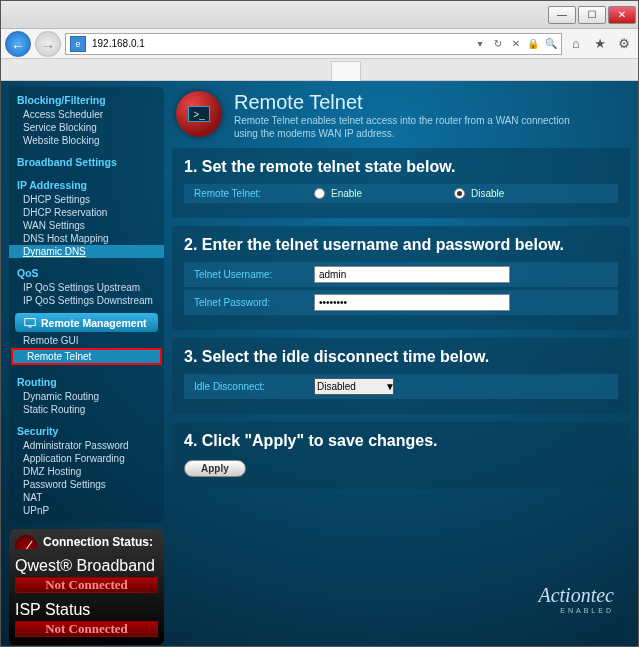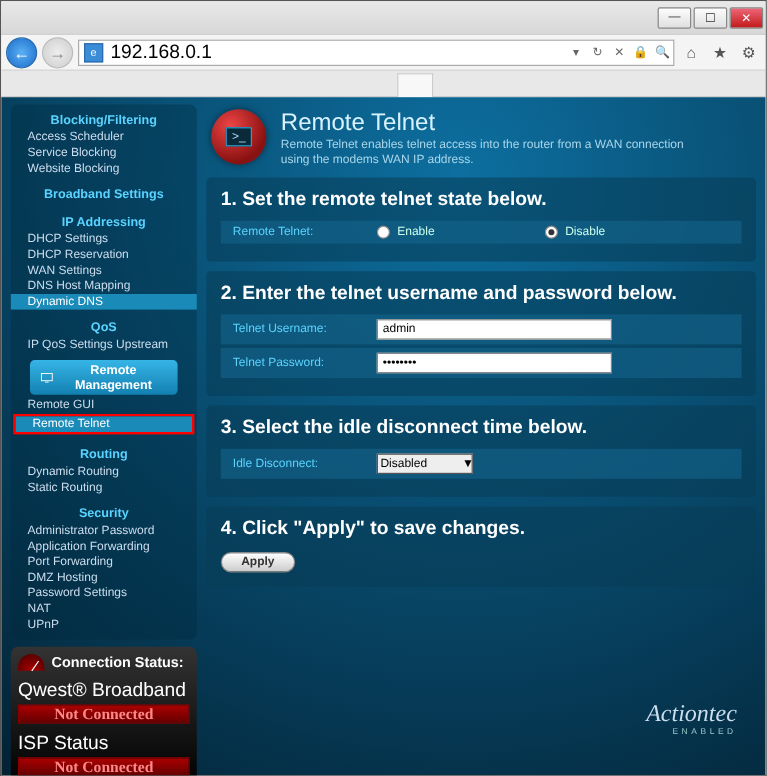--- a/index.html
+++ b/index.html
@@ -6,34 +6,34 @@
   body { font-family: Arial, sans-serif; background: #fff; width: 639px; height: 647px; overflow: hidden; border: 1px solid #555; }
   
   .win-titlebar { height: 28px; background: linear-gradient(#e8e8e8,#d8d8d8); display:flex; justify-content:flex-end; align-items:center; padding:0 2px; border-bottom:1px solid #bbb;}
   .win-btn { width: 28px; height: 18px; margin-left: 2px; border: 1px solid #888; border-radius: 2px; background: linear-gradient(#fdfdfd,#e0e0e0); font-size: 10px; display:flex; align-items:center; justify-content:center; color:#333; cursor:pointer;}
   .win-btn.close { background: linear-gradient(#e67,#c21a1a); color:#fff; }
   .toolbar { height: 30px; display:flex; align-items:center; padding: 2px 4px; gap:4px; background:#f4f4f4; border-bottom:1px solid #ccc;}
   .nav-btn { width:26px; height:26px; border-radius:50%; background: radial-gradient(#5ab0f5,#1a6bc7); display:flex; align-items:center; justify-content:center; color:#fff; font-size:14px; cursor:pointer; border:1px solid #2a6aaa;}
   .nav-btn.fwd { background: radial-gradient(#eee,#ccc); color:#888; border-color:#bbb;}
   .addr-wrap { flex:1; display:flex; align-items:center; border:1px solid #aaa; height:22px; background:#fff;}
   .addr-icon { width:16px; height:16px; margin:0 4px; background:#3a8cd6; border:1px solid #2a6aaa; font-size:9px; color:#fff; display:flex; align-items:center; justify-content:center;}
-  .addr-input { flex:1; border:none; outline:none; font-size:16px; padding:0 2px;}
+  .addr-input { flex:1; border:none; outline:none; font-size:10px; padding:0 2px;}
   .addr-ctl { width:18px; height:20px; display:flex; align-items:center; justify-content:center; color:#666; font-size:10px;}
   .tool-icon { width:20px; height:20px; display:flex; align-items:center; justify-content:center; color:#555; font-size:13px; cursor:pointer;}
   .tabstrip { height:22px; background:#e8e8e8; border-bottom:1px solid #ccc; position:relative;}
   .tabstrip .blank-tab { position:absolute; left:330px; top:2px; width:30px; height:20px; background:#f8f8f8; border:1px solid #ccc; border-bottom:none;}
   
   .page { background: radial-gradient(circle at 60% 12%, #0d6fa0 0%, #063a56 70%, #032234 100%); height: 565px; padding: 6px 8px 8px 8px; display:flex; gap:8px; position:relative;}
   .sidebar { width: 155px; display:flex; flex-direction:column; gap:6px;}
   .nav-card { background: rgba(0,40,60,0.35); border-radius:6px; padding:4px 0 6px 0; font-size:10px; color:#b8e0f0;}
-  .sec-head { font-weight:bold; color:#59d3ff; padding:3px 8px 2px 8px; font-size:10.5px;text-align:center;}
-  .sec-head.active-remote { background: linear-gradient(#36b4e6,#1280b0); color:#fff; border-radius:4px; margin:2px 16px; display:flex; align-items:center; gap:4px;}
+  .sec-head { font-weight:bold; color:#59d3ff; padding:3px 8px 2px 8px; font-size:10.5px;}
+  .sec-head.active-remote { background: linear-gradient(#36b4e6,#1280b0); color:#fff; border-radius:4px; margin:2px 6px; display:flex; align-items:center; gap:4px;}
   .sec-sub { padding:1px 8px 1px 14px; color:#cde; cursor:pointer; font-size:10px;}
   .sec-sub.sel { background:#1a8ab8; color:#fff;}
-  .sec-sub.sel-dns { background:#1a8ab8; color:#fff;}
+  .sec-sub.sel-dns { background:#1a8ab8; color:#fff;text-decoration:underline;}
   .redbox { border:2px solid #f00; margin:1px 2px; padding:0;}
   .redbox .sec-sub { padding-left:14px;}
   .status-card { background: linear-gradient(#333,#000); border-radius:6px; padding:6px 6px 8px 6px; color:#fff;}
   .status-head { font-weight:bold; font-size:12px; display:flex; align-items:center; gap:6px;}
   .gauge { width:22px; height:14px; background: radial-gradient(circle at 50% 100%, #a00, #400); border-radius: 14px 14px 0 0; position:relative;}
   .gauge::after { content:''; position:absolute; left:50%; bottom:0; width:1px; height:10px; background:#fff; transform-origin:bottom; transform:rotate(35deg);}
   .st-label { font-size:16px; margin-top:8px;}
   .st-bar { background: linear-gradient(#a00,#600); height:16px; margin-top:2px; display:flex; align-items:center; justify-content:center; font-size:13px; font-weight:bold; color:#f88; border:1px solid #800;font-family:Liberation Serif, serif;}
   
   .main { flex:1; display:flex; flex-direction:column; gap:8px;}
@@ -97,41 +97,41 @@
 
       <div class="sec-head" style="margin-top:6px">IP Addressing</div>
       <div class="sec-sub">DHCP Settings</div>
       <div class="sec-sub">DHCP Reservation</div>
       <div class="sec-sub">WAN Settings</div>
       <div class="sec-sub">DNS Host Mapping</div>
       <div class="sec-sub sel-dns">Dynamic DNS</div>
 
       <div class="sec-head" style="margin-top:6px">QoS</div>
       <div class="sec-sub">IP QoS Settings Upstream</div>
+      <div class="sec-sub">IP QoS Settings Downstream</div>
 
       <div class="sec-head active-remote" style="margin-top:6px">
         <svg class="remote-icon-svg" viewBox="0 0 16 16">
             <rect x="2" y="3" width="12" height="8" fill="none" stroke="#fff" stroke-width="1"></rect>
             <rect x="6" y="12" width="4" height="1" fill="#fff"></rect>
           </svg>
         <span>Remote Management</span>
       </div>
       <div class="sec-sub">Remote GUI</div>
       <div class="redbox">
         <div class="sec-sub sel">Remote Telnet</div>
       </div>
 
       <div class="sec-head" style="margin-top:8px">Routing</div>
       <div class="sec-sub">Dynamic Routing</div>
       <div class="sec-sub">Static Routing</div>
 
       <div class="sec-head" style="margin-top:6px">Security</div>
       <div class="sec-sub">Administrator Password</div>
       <div class="sec-sub">Application Forwarding</div>
-      <div class="sec-sub">Port Forwarding</div>
       <div class="sec-sub">DMZ Hosting</div>
       <div class="sec-sub">Password Settings</div>
       <div class="sec-sub">NAT</div>
       <div class="sec-sub">UPnP</div>
     </div>
 
     <div class="status-card">
       <div class="status-head">
         <div class="gauge"></div>
         <span>Connection Status:</span>

